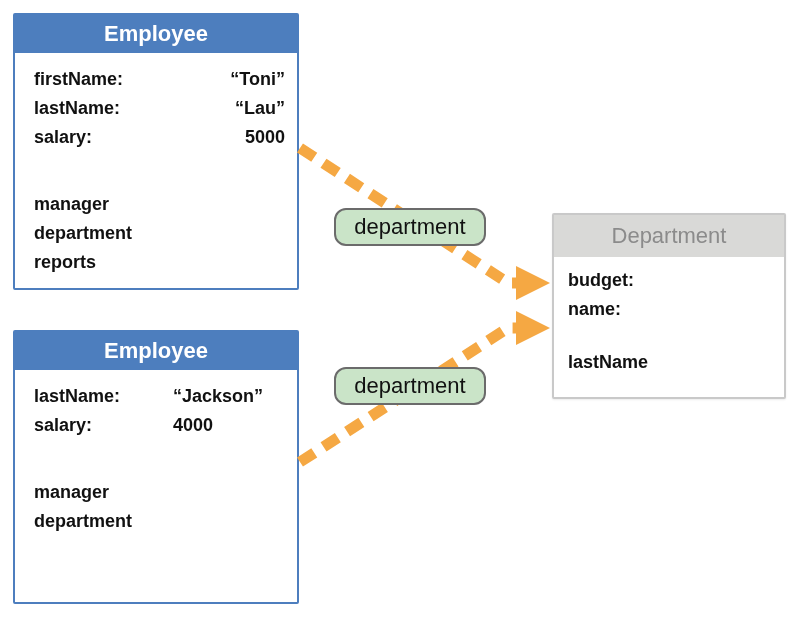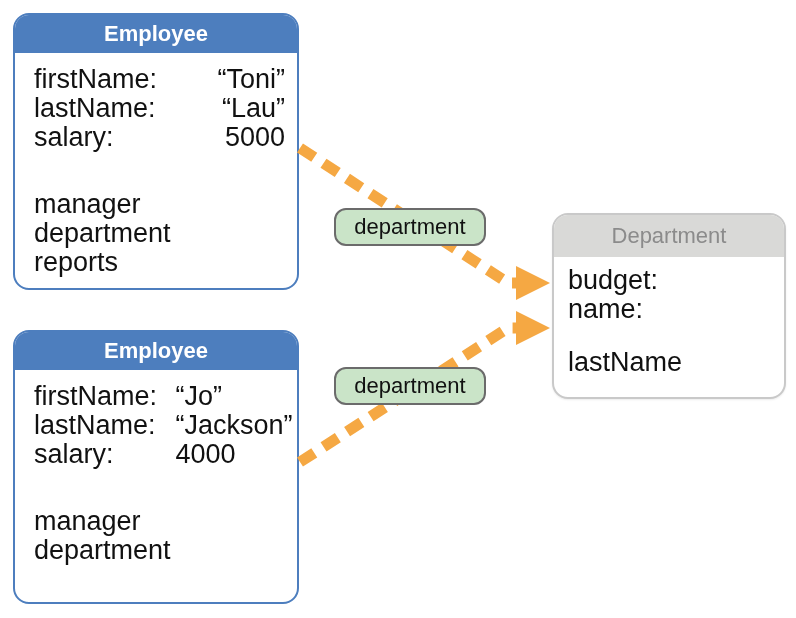--- a/index.html
+++ b/index.html
@@ -4,32 +4,32 @@
 <style>
   html,body{margin:0;padding:0;}
   body{
     width:796px;height:618px;position:relative;background:#ffffff;
     font-family:"Liberation Sans","DejaVu Sans",sans-serif;
     color:#111;overflow:hidden;
   }
   .stage{position:absolute;inset:0;}
 
   
-  .class-box{position:absolute;background:#fff;border-radius:16px;overflow:hidden;z-index:1;box-sizing:border-box;}
+  .class-box{position:absolute;background:#fff;border-radius:2px;overflow:hidden;z-index:1;box-sizing:border-box;}
   .employee-box{border:2px solid #4d7ebe;}
   .employee-box .box-header{
     background:#4d7ebe;color:#ffffff;font-weight:bold;font-size:22px;
     text-align:center;height:38px;line-height:38px;
   }
   .department-box{border:2px solid #c9c9c9;box-shadow:0 1px 2px rgba(0,0,0,0.08);}
   .department-box .box-header{
     background:#d9d9d7;color:#8b8b8b;font-size:22px;
     text-align:center;height:42px;line-height:42px;
   }
-  .box-body{padding:12px 12px 0 19px;font-size:27px;}
+  .box-body{padding:12px 12px 0 19px;font-size:18px;font-weight:bold;}
   .attr-row{line-height:29px;white-space:nowrap;}
   .row-spread{display:flex;justify-content:space-between;}
   .row-cols .attr-label{display:inline-block;width:134px;}
   .spacer-row{height:38px;}
   .spacer-row-sm{height:24px;}
 
   
   .edge-pill{
     position:absolute;z-index:3;box-sizing:border-box;
     width:152px;height:38px;border:2px solid #6b6b6b;border-radius:12px;
@@ -72,24 +72,20 @@
       <div class="attr-row">
         <span class="attr-label">reports</span>
       </div>
     </div>
   </div>
 
   <div class="class-box employee-box" style="left:13px;top:330px;width:286px;height:274px;">
     <div class="box-header">Employee</div>
     <div class="box-body row-cols">
       <div class="attr-row">
-        <span class="attr-label">firstName:</span>
-        <span class="attr-value">“Jo”</span>
-      </div>
-      <div class="attr-row">
         <span class="attr-label">lastName:</span>
         <span class="attr-value">“Jackson”</span>
       </div>
       <div class="attr-row">
         <span class="attr-label">salary:</span>
         <span class="attr-value">4000</span>
       </div>
       <div class="spacer-row"></div>
       <div class="attr-row">
         <span class="attr-label">manager</span>

